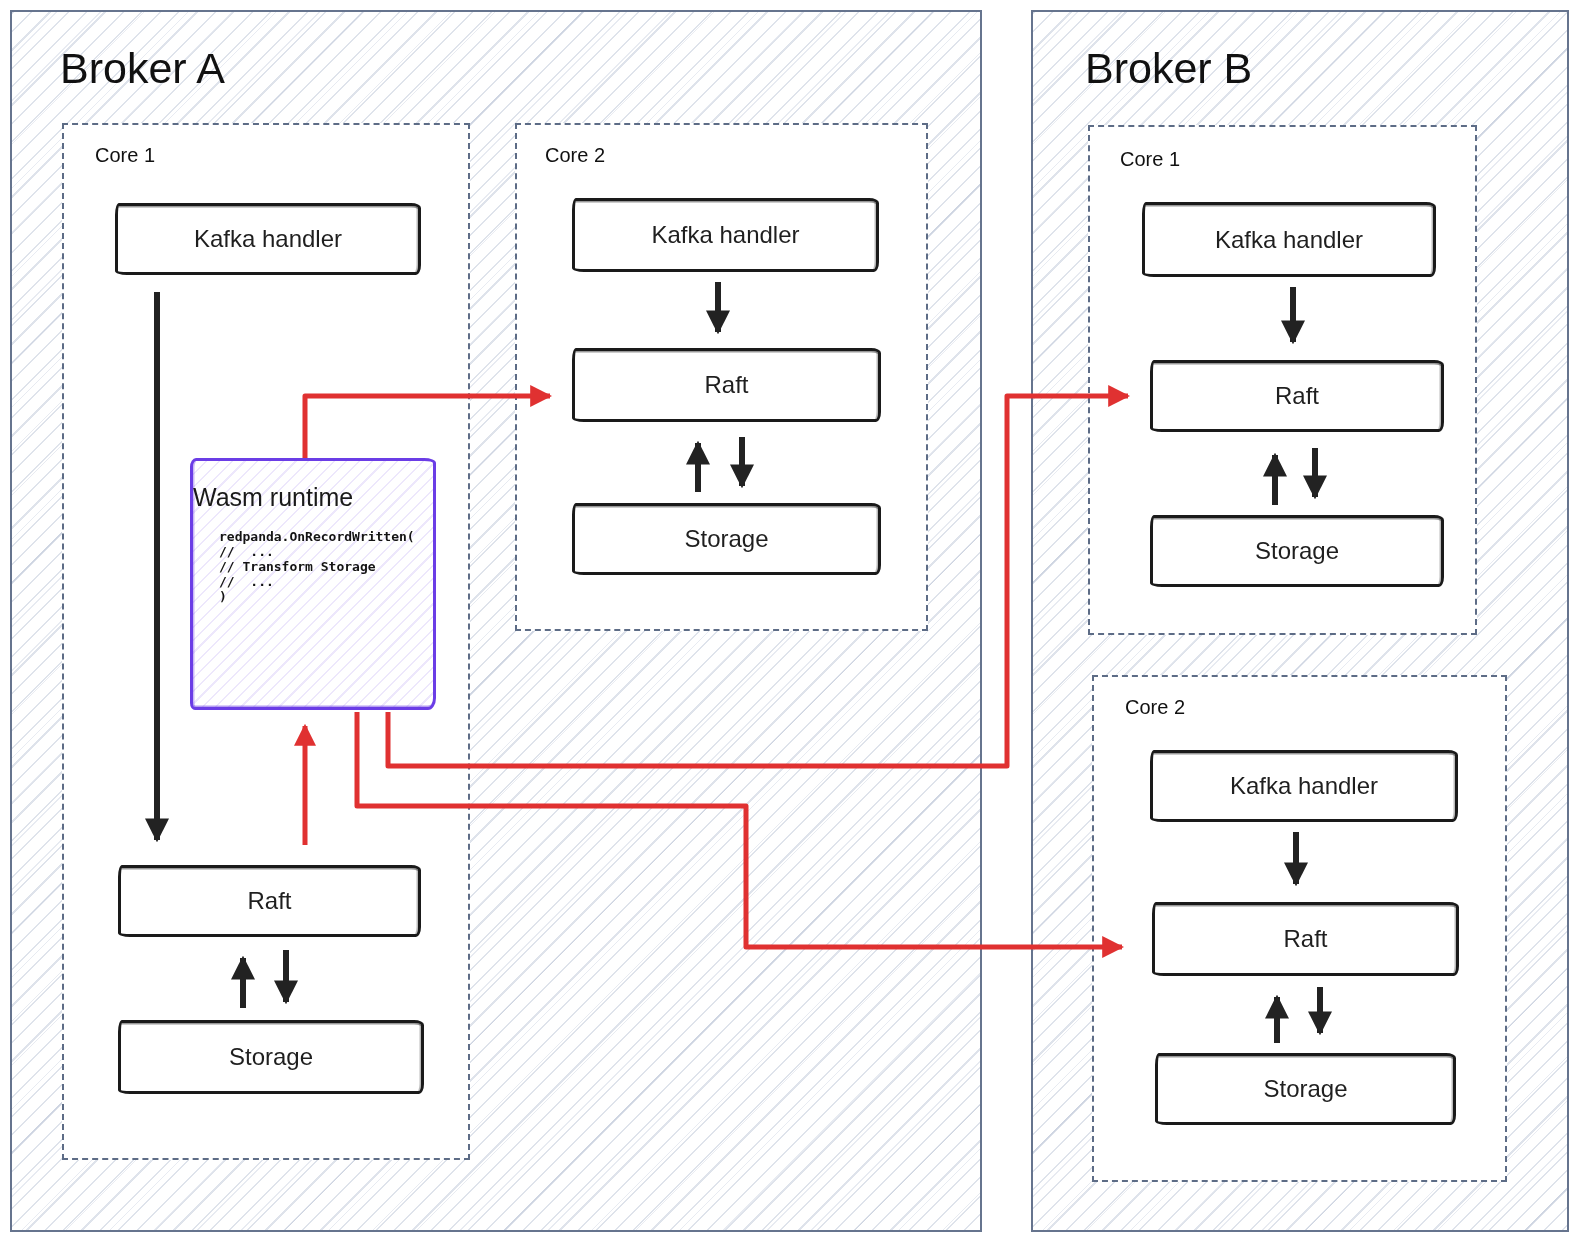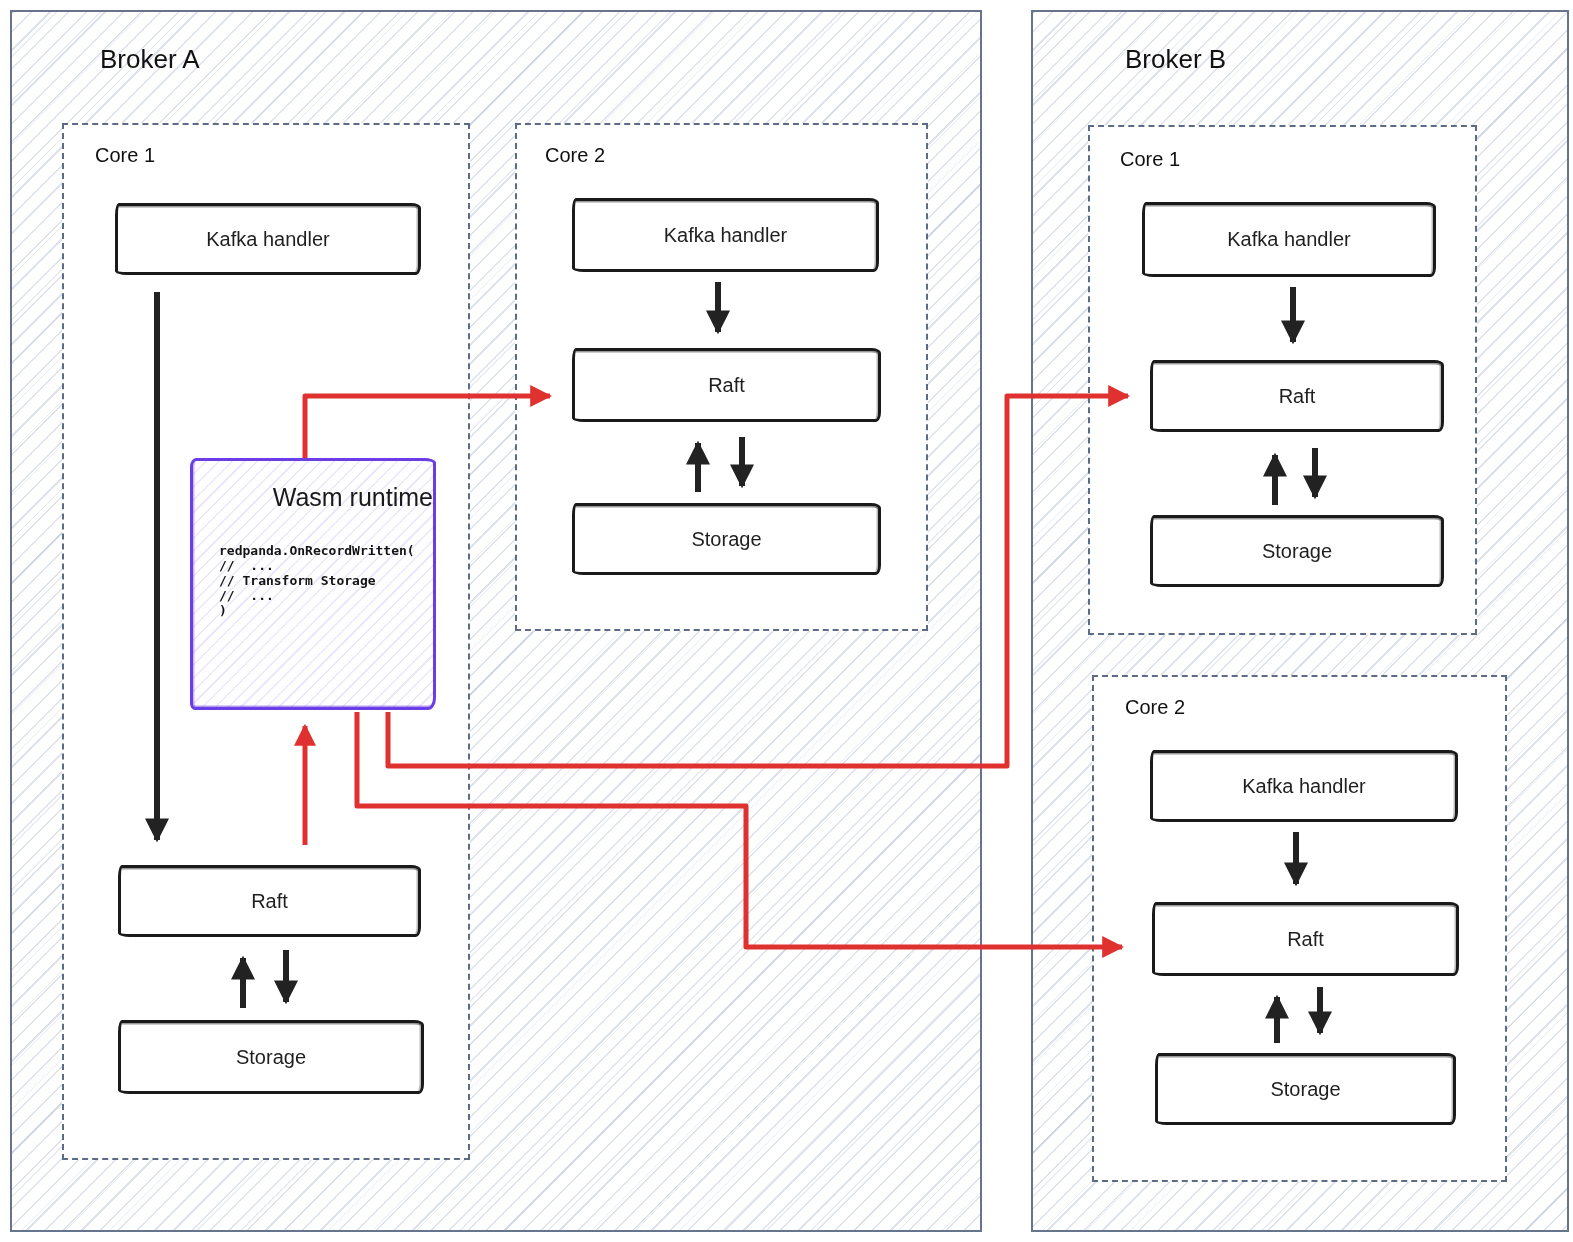--- a/index.html
+++ b/index.html
@@ -16,26 +16,25 @@
     position:absolute;
     border:2px solid #66748e;
     background:
       repeating-linear-gradient(135deg, rgba(148,163,190,0.30) 0px, rgba(148,163,190,0.30) 1.6px, transparent 1.6px, transparent 13px),
       repeating-linear-gradient(135deg, rgba(110,130,170,0.16) 0px, rgba(110,130,170,0.16) 1px, transparent 1px, transparent 31px),
       #ffffff;
     z-index:0;
   }
   .broker-title{
     position:absolute;
-    font-size:26px;
+    font-size:43px;
     font-weight:400;
     color:#111;
     z-index:3;
     white-space:nowrap;
-    margin-left:40px;
   }
   
   .core{
     position:absolute;
     border:2px dashed #5d6c86;
     background:#ffffff;
     z-index:1;
   }
   .core-title{
     position:absolute;
@@ -49,45 +48,45 @@
   .node{
     position:absolute;
     background:#ffffff;
     border:3px solid #1a1a1a;
     border-radius:4px 10px 5px 12px / 12px 5px 10px 4px;
     box-shadow: inset 0 3px 0 -1.5px rgba(26,26,26,0.45), inset -3px 0 0 -1.5px rgba(26,26,26,0.3);
     display:flex;align-items:center;justify-content:center;
     z-index:3;
   }
   .node-label{
-    font-size:20px;
+    font-size:24px;
     color:#1f1f1f;
     white-space:nowrap;
   }
   
   .wasm{
     position:absolute;
     border:3px solid #6b3de6;
     border-radius:6px 12px 8px 5px / 9px 5px 12px 7px;
     box-shadow: inset 0 -3px 0 -1.5px rgba(107,61,230,0.5), inset 3px 0 0 -1.5px rgba(107,61,230,0.35);
     background:
       repeating-linear-gradient(135deg, rgba(107,61,230,0.12) 0px, rgba(107,61,230,0.12) 1.6px, transparent 1.6px, transparent 9px),
       #ffffff;
     z-index:3;
   }
   .wasm-title{
     position:absolute;
     top:22px;left:0;width:100%;
-    text-align:right;
+    text-align:left;
     font-size:25px;
     color:#1a1a1a;
   }
   .wasm-code{
     position:absolute;
-    left:26px;top:82px;
+    left:26px;top:68px;
     font-family:"DejaVu Sans Mono", monospace;
     font-size:13px;
     line-height:15px;
     font-weight:bold;
     color:#141414;
   }
   .wasm-code div{white-space:pre;}
   
   .arrows{
     position:absolute;left:0;top:0;

